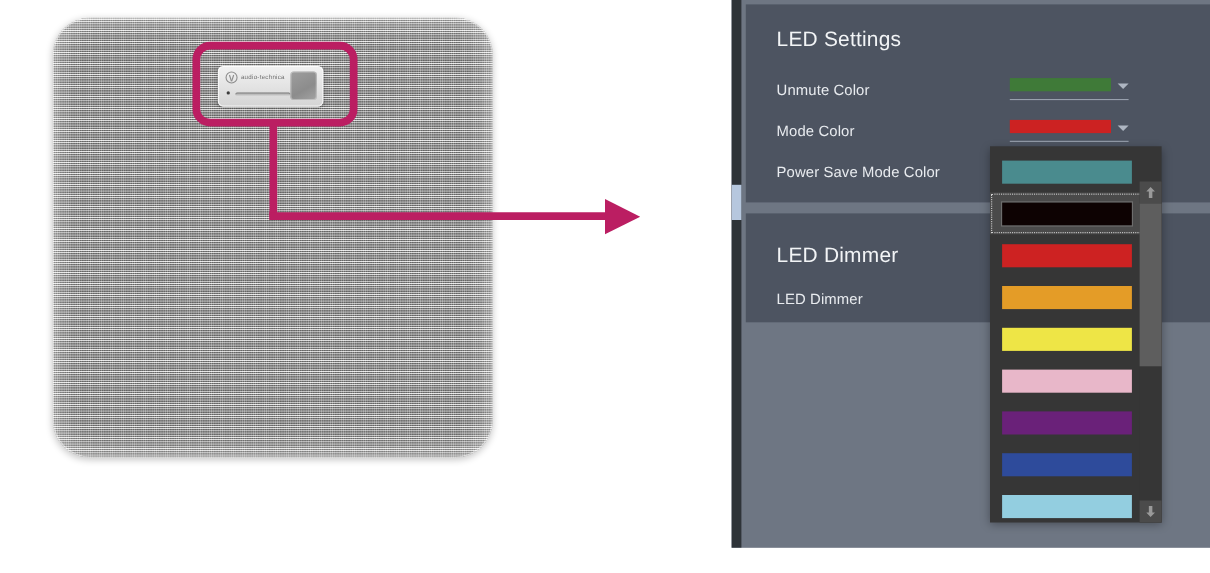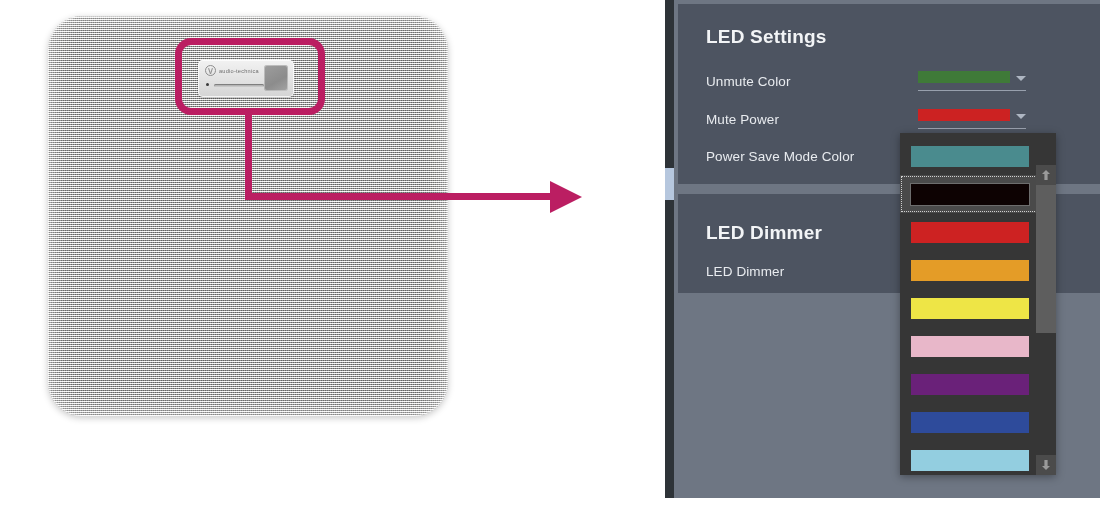--- a/index.html
+++ b/index.html
@@ -113,21 +113,21 @@
   }
 
   .settings-card{
     position:absolute;left:13px;width:422px;background:#4d5461;
   }
   #card-led-settings{top:4px;height:180px;}
   #card-led-dimmer{top:194px;height:99px;}
 
   .card-title{
     position:absolute;left:28px;
-    font-size:19px;color:#f2f4f6;font-weight:700;letter-spacing:.2px;
+    font-size:19px;color:#f2f4f6;font-weight:400;letter-spacing:.2px;
     white-space:nowrap;
   }
   .field-label{
     position:absolute;left:28px;
     font-size:13.5px;color:#e8ebef;font-weight:400;letter-spacing:.1px;
     white-space:nowrap;
   }
 
   
   .color-select{
@@ -216,21 +216,21 @@
 
   <div class="settings-card" id="card-led-settings">
     <div class="card-title" style="top:22px">LED Settings</div>
 
     <div class="field-label" style="top:70px">Unmute Color</div>
     <div class="color-select" style="top:64px">
       <span class="color-chip" id="chip-unmute" style="background: rgb(63, 122, 56);"></span>
       <span class="chevron"></span>
     </div>
 
-    <div class="field-label" style="top:108px">Mute Power</div>
+    <div class="field-label" style="top:108px">Mode Color</div>
     <div class="color-select" style="top:102px">
       <span class="color-chip" id="chip-mute" style="background: rgb(204, 34, 34);"></span>
       <span class="chevron"></span>
     </div>
 
     <div class="field-label" style="top:145px">Power Save Mode Color</div>
   </div>
 
   <div class="settings-card" id="card-led-dimmer">
     <div class="card-title" style="top:28px">LED Dimmer</div>

